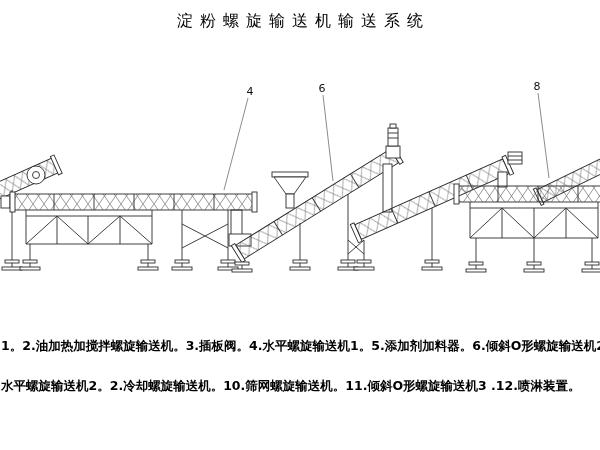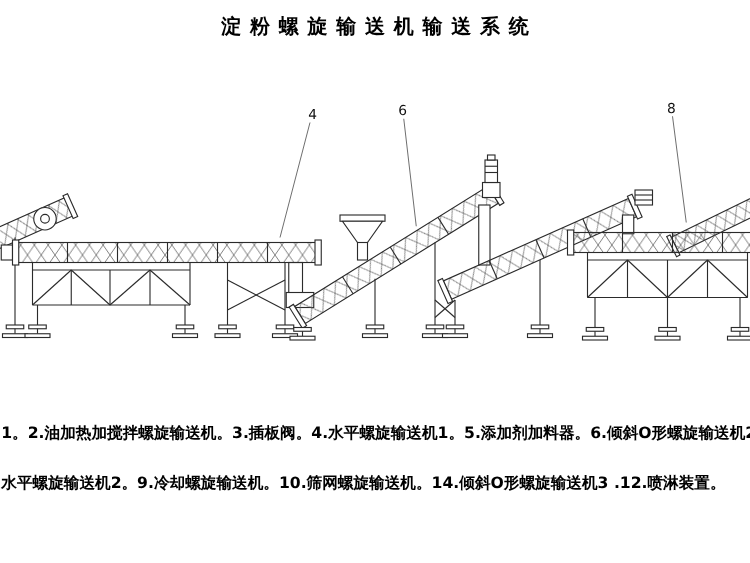--- a/index.html
+++ b/index.html
@@ -3,21 +3,21 @@
 <meta charset="utf-8">
 <style>
   * { margin:0; padding:0; box-sizing:border-box; }
   html,body { width:600px; height:450px; }
   body {
     position:relative; background:#ffffff; overflow:hidden;
     font-family:"DejaVu Sans","Liberation Sans",sans-serif; color:#111;
   }
   .title {
     position:absolute; top:11px; left:0; width:100%;
-    text-align:center; font-size:16px; font-weight:bold;
+    text-align:center; font-size:16px; font-weight:normal;
     letter-spacing:7px; text-indent:7px; color:#000;
   }
   svg.cad { position:absolute; top:76px; left:0; }
   .callout-text { font-size:11px; font-family:"DejaVu Sans",sans-serif; }
   .legend {
     position:absolute; top:326px; left:0; right:0; padding-left:1px;
     font-size:12.5px; font-weight:bold; line-height:40px;
     white-space:nowrap; color:#000;
   }
 </style>
@@ -188,16 +188,16 @@
       <line x1="248" y1="22" x2="224" y2="114"></line>
       <text class="callout-text" x="322" y="16" text-anchor="middle" fill="#111" stroke="none">6</text>
       <line x1="323" y1="19" x2="333" y2="105"></line>
       <text class="callout-text" x="537" y="14" text-anchor="middle" fill="#111" stroke="none">8</text>
       <line x1="538" y1="17" x2="549" y2="102"></line>
     </g>
   </svg>
 
   <div class="legend">
     <div>1。2.油加热加搅拌螺旋输送机。3.插板阀。4.水平螺旋输送机1。5.添加剂加料器。6.倾斜O形螺旋输送机2</div>
-    <div>水平螺旋输送机2。9.冷却螺旋输送机。10.筛网螺旋输送机。14.倾斜O形螺旋输送机3 .12.喷淋装置。</div>
+    <div>水平螺旋输送机2。2.冷却螺旋输送机。10.筛网螺旋输送机。11.倾斜O形螺旋输送机3 .12.喷淋装置。</div>
   </div>
 
 </div>
 
 </body></html>

